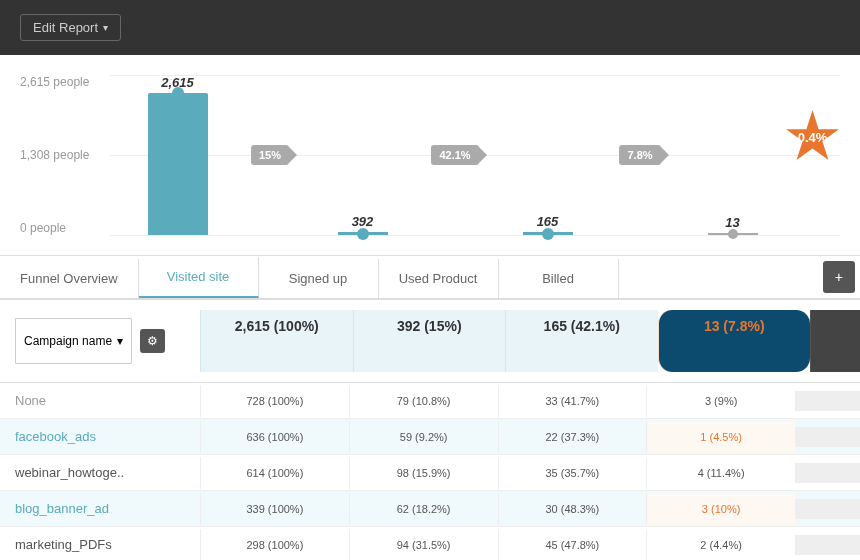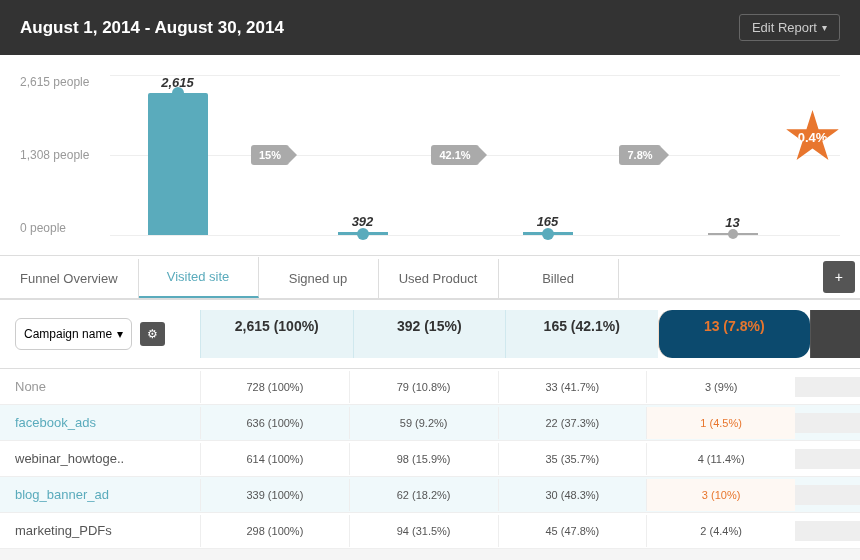--- a/index.html
+++ b/index.html
@@ -176,22 +176,22 @@
       flex: 0 0 200px;
       padding: 8px 15px;
       display: flex;
       align-items: center;
       gap: 8px;
     }
 
     .campaign-select {
       background: #fff;
       border: 1px solid #ccc;
-      padding: 8px 8px;
-      border-radius: 6px;
+      padding: 15px 8px;
+      border-radius: 1px;
       font-size: 12px;
       cursor: pointer;
       display: flex;
       align-items: center;
       gap: 5px;
     }
 
     .gear-btn {
       background: #555;
       color: #fff;
@@ -254,21 +254,20 @@
     }
 
     .row-cell.orange-text { color: #e8762e; background: #fef8f3; }
     .row-cell.blue-bg { background: #f0f9fb; }
     .row-cell.dark-bg { background: #eee; }
   </style>
 </head>
 <body>
 
 <div class="header">
-  <span class="header-title">August 1, 2014 - August 30, 2014</span>
   <button class="edit-report-btn">
     <span>Edit Report</span>
     <span class="chevron">▾</span>
   </button>
 </div>
 
 <div class="chart-area" style="min-height:200px;">
   <div class="y-axis-labels">
     <span>2,615 people</span>
     <span>1,308 people</span>

